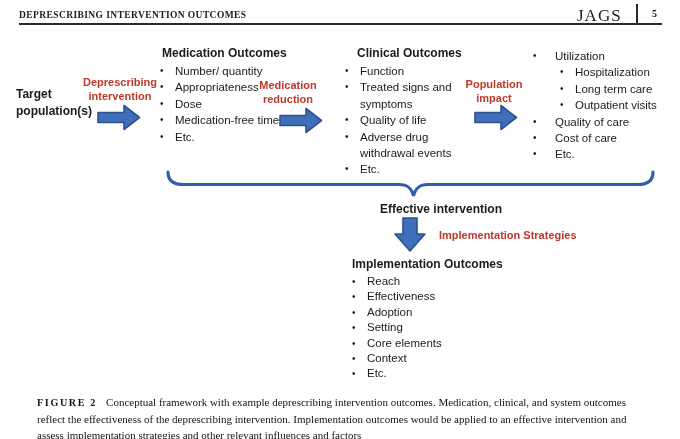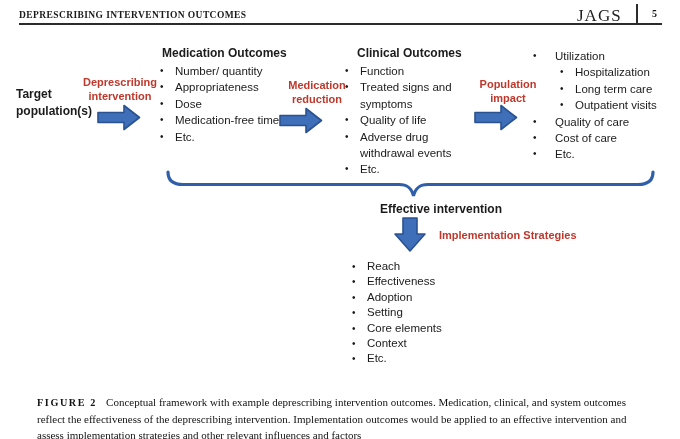--- a/index.html
+++ b/index.html
@@ -15,22 +15,22 @@
   .vbar{position:absolute;left:636px;top:4px;width:2px;height:20px;background:#2b2b2b;}
   .pageno{position:absolute;left:652px;top:8px;font-family:"Liberation Serif",serif;
           font-weight:700;font-size:10px;color:#1a1a1a;}
 
   
   .target{position:absolute;left:16px;top:86px;width:96px;font-weight:700;
           font-size:12px;line-height:16.5px;}
   .redlabel{position:absolute;text-align:center;font-weight:700;font-size:11px;
             line-height:13.5px;color:var(--label-red,#bf382c);}
   #rl1{left:79px;top:76px;width:82px;}
-  #rl2{left:281px;top:79px;width:72px;}
-  #rl3{left:472px;top:78px;width:72px;}
+  #rl2{left:252px;top:79px;width:72px;}
+  #rl3{left:458px;top:78px;width:72px;}
 
   .arrow-right{position:absolute;}
   #ar1{left:97px;top:104px;}
   #ar2{left:279px;top:107px;}
   #ar3{left:474px;top:104px;}
   .arrow-right polygon,.down-arrow polygon{
     fill:var(--arrow-blue,#3e6fb8);stroke:var(--arrow-border,#2a5291);
     stroke-width:1.6;stroke-linejoin:round;}
 
   .col{position:absolute;}
@@ -185,20 +185,21 @@
 
     <div class="effective">Effective intervention</div>
 
     <svg class="down-arrow" width="32" height="36">
       <polygon points="9,1 23,1 23,17 31,17 16,34 1,17 9,17"></polygon>
     </svg>
 
     <div class="impl-strategies">Implementation Strategies</div>
 
     <div class="col" id="implcol">
+      <h3>Implementation Outcomes</h3>
       <ul>
           <li>
             <span class="bullet">•</span>
             <span>Reach</span>
           </li>
           <li>
             <span class="bullet">•</span>
             <span>Effectiveness</span>
           </li>
           <li>

